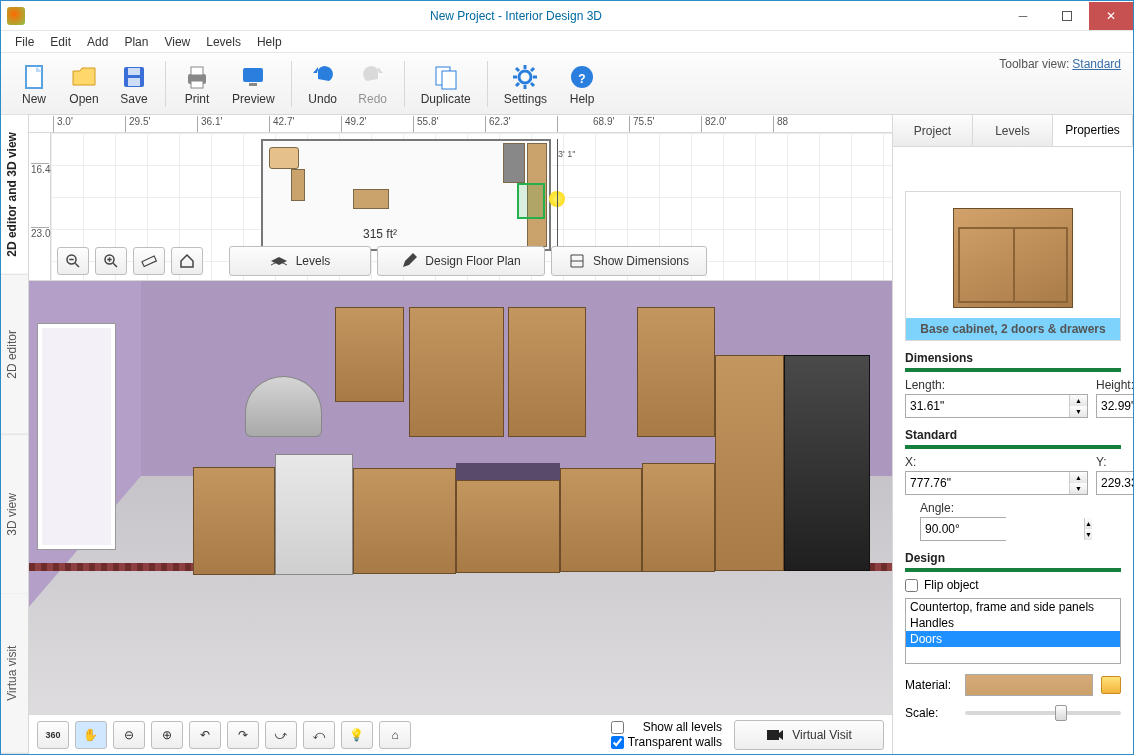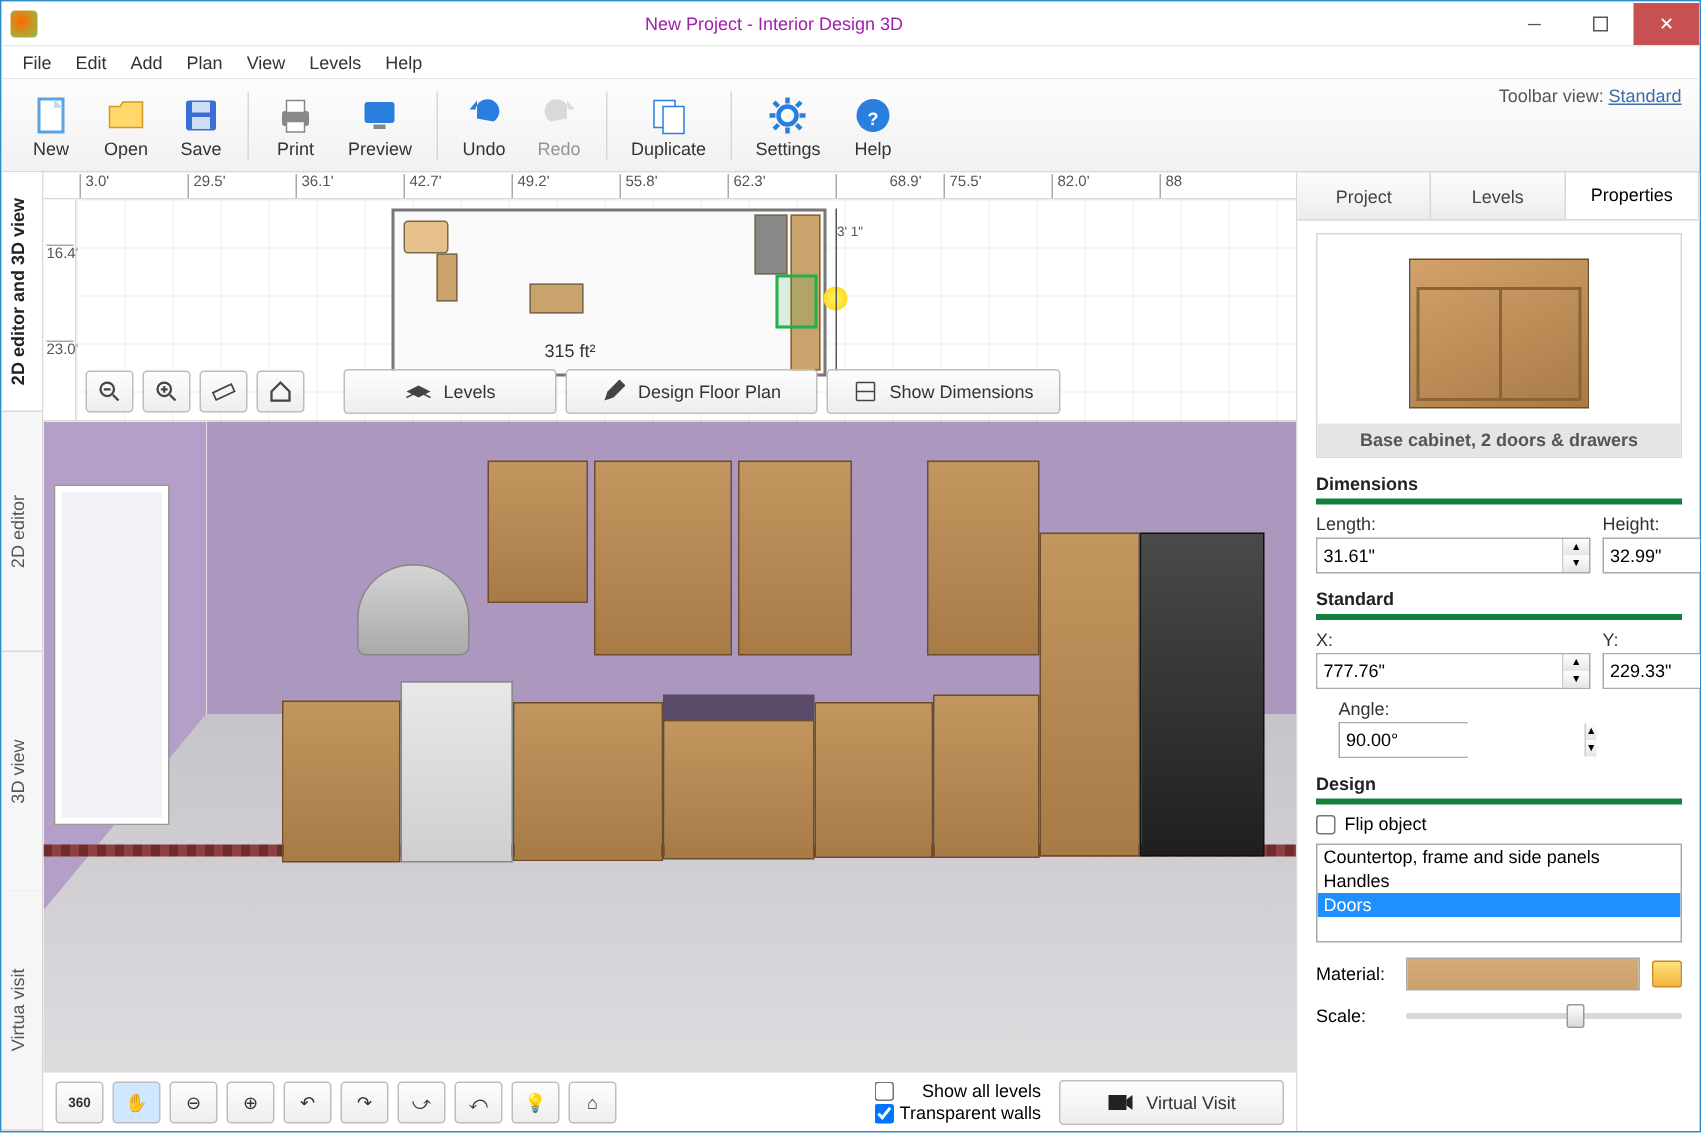--- a/index.html
+++ b/index.html
@@ -1,19 +1,19 @@
 <!DOCTYPE html>
 <html><head>
 <meta charset="utf-8">
 <style>
 * { box-sizing: border-box; margin: 0; padding: 0; font-family: "Segoe UI", Tahoma, sans-serif; font-size: 12px; }
 body { background: #fff; width: 1134px; height: 755px; overflow: hidden; border: 1px solid #2e8bcc; }
 .titlebar { height: 30px; background: #fff; display: flex; align-items: center; border-bottom: 1px solid #e6e6e6; }
 .titlebar .app-icon { width: 18px; height: 18px; margin: 0 6px; background: radial-gradient(circle at 40% 40%, #ff6a00, #8bc34a); border-radius: 3px; }
-.titlebar .title { flex: 1; text-align: center; color: #a21caf; font-size: 12px; }
+.titlebar .title { flex: 1; text-align: center; color: #0369a1; font-size: 12px; }
 .win-controls { display: flex; }
 .win-controls div { width: 44px; height: 28px; display: flex; align-items: center; justify-content: center; color: #555; }
 .win-controls .close { background: #c75050; color: #fff; }
 .win-controls .icon-max { width: 10px; height: 10px; border: 1px solid #555; }
 .menubar { height: 22px; display: flex; align-items: center; padding: 0 6px; background: #fff; border-bottom: 1px solid #e6e6e6; }
 .menubar span { padding: 2px 8px; color: #333; }
 .toolbar { height: 62px; display: flex; align-items: center; background: linear-gradient(#fdfdfd,#f1f1f1); border-bottom: 1px solid #d8d8d8; padding: 0 8px; position: relative; }
 .toolbar .btn { display: flex; flex-direction: column; align-items: center; justify-content: center; padding: 2px 10px; color: #333; }
 .toolbar .btn .ic { width: 30px; height: 30px; display: flex; align-items: center; justify-content: center; }
 .toolbar .sep { width: 1px; height: 46px; background: #d8d8d8; margin: 0 6px; }
@@ -46,27 +46,27 @@
 .scene .wall-left { position: absolute; left: 0; top: 0; width: 13%; height: 100%; background: #b39fc7; clip-path: polygon(0 0, 100% 0, 100% 50%, 0 100%); }
 .scene .window { position: absolute; left: 1%; top: 10%; width: 9%; height: 52%; background: #f4f0f8; border: 4px solid #fff; box-shadow: 0 0 0 1px #999; }
 .cab { position: absolute; background: linear-gradient(#c39660,#a87a46); border: 1px solid #6b4d29; }
 .fridge { position: absolute; background: linear-gradient(#4a4a4a,#1f1f1f); border: 1px solid #111; }
 .stove { position: absolute; background: linear-gradient(#e8e8e8,#cfcfcf); border: 1px solid #888; }
 .hood { position: absolute; background: linear-gradient(#d5d5d5,#a9a9a9); border-radius: 50% 50% 6px 6px / 60% 60% 6px 6px; border: 1px solid #888; }
 .skirting { position: absolute; left: 0; right: 0; bottom: 33%; height: 8px; background: repeating-linear-gradient(90deg,#6e2c2c 0 6px,#8e4040 6px 12px); }
 .bottom-bar { height: 40px; border-top: 1px solid #d8d8d8; display: flex; align-items: center; gap: 6px; padding: 0 8px; background: #fff; }
 .bottom-checks { display: flex; flex-direction: column; margin-left: auto; margin-right: 6px; gap: 1px; }
 .bottom-checks label { display: flex; gap: 4px; align-items: center; justify-content: space-between; }
-.right-panel { width: 268px; display: flex; flex-direction: column; background: #fff; }
+.right-panel { width: 240px; display: flex; flex-direction: column; background: #fff; gap: 36px; }
 .right-tabs { display: flex; height: 32px; background: #f4f4f4; border-bottom: 1px solid #d8d8d8; }
 .right-tabs div { flex: 1; display: flex; align-items: center; justify-content: center; color: #444; border-right: 1px solid #d8d8d8; background: linear-gradient(#fdfdfd,#ececec); }
 .right-tabs .active { background: #fff; border-bottom: 1px solid #fff; font-weight: normal; color: #000; }
 .right-panel .body { flex: 1; overflow-y: auto; padding: 8px 12px 12px 12px; }
 .thumbnail-box { border: 1px solid #d8d8d8; height: 150px; background: #fff; display: flex; align-items: center; justify-content: center; position: relative; }
-.thumbnail-box .label { position: absolute; left: 0; right: 0; bottom: 0; height: 22px; background: #e5e5e5; display: flex; align-items: center; justify-content: center; font-weight: 600; color: #555; }
+.thumbnail-box .label { position: absolute; left: 0; right: 0; bottom: 0; height: 22px; background: #7dd3fc; display: flex; align-items: center; justify-content: center; font-weight: 600; color: #555; }
 .thumb-cabinet { width: 120px; height: 100px; margin-bottom: 16px; background: linear-gradient(155deg,#d3a26b,#a87a46); border: 1px solid #6b4d29; position: relative; }
 .thumb-cabinet:before { content:""; position:absolute; left:4px; right:4px; top:18px; bottom:4px; border:2px solid #8a6336; }
 .thumb-cabinet:after { content:""; position:absolute; left:50%; top:18px; bottom:4px; width:2px; background:#8a6336; }
 .section-head { font-weight: 700; margin: 10px 0 4px 0; border-bottom: 4px solid #15803d; padding-bottom: 3px; color: #222; }
 .field-row { display: flex; gap: 8px; margin-top: 6px; }
 .field { flex: 1; display: flex; flex-direction: column; gap: 2px; }
 .field label { color: #333; }
 .spinner { display: flex; border: 1px solid #aaa; height: 24px; }
 .spinner input { flex: 1; border: none; padding: 0 4px; outline: none; font-size: 12px; }
 .spinner .sp { width: 18px; display: flex; flex-direction: column; border-left: 1px solid #ccc; }

